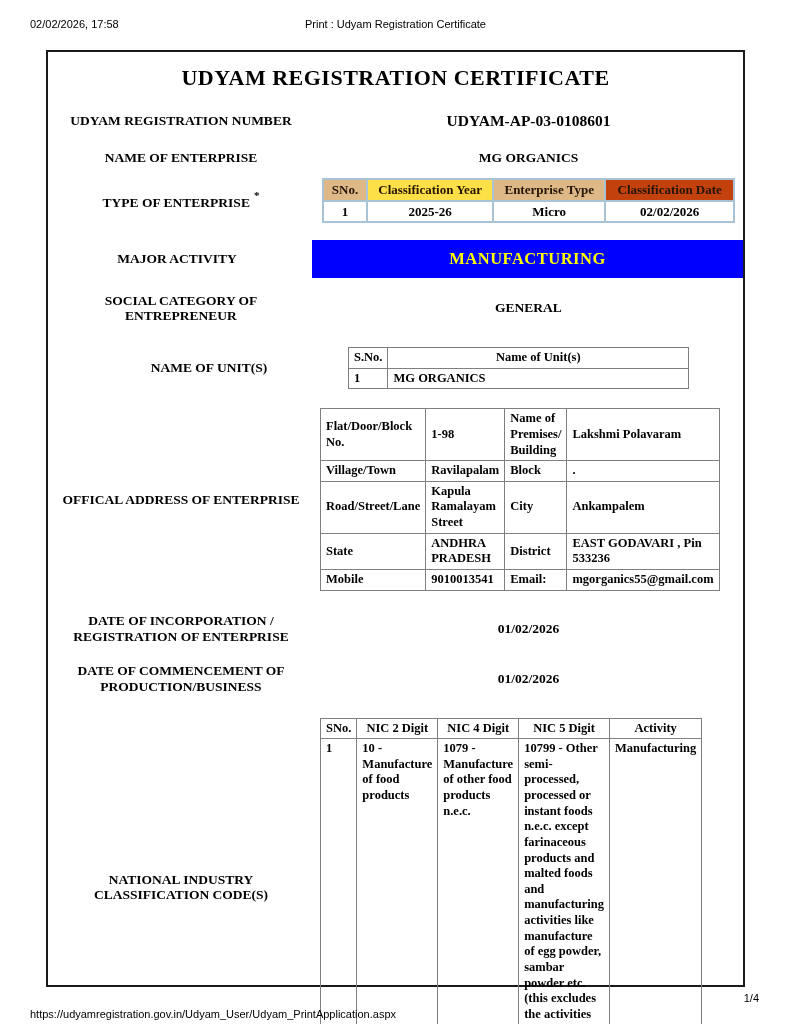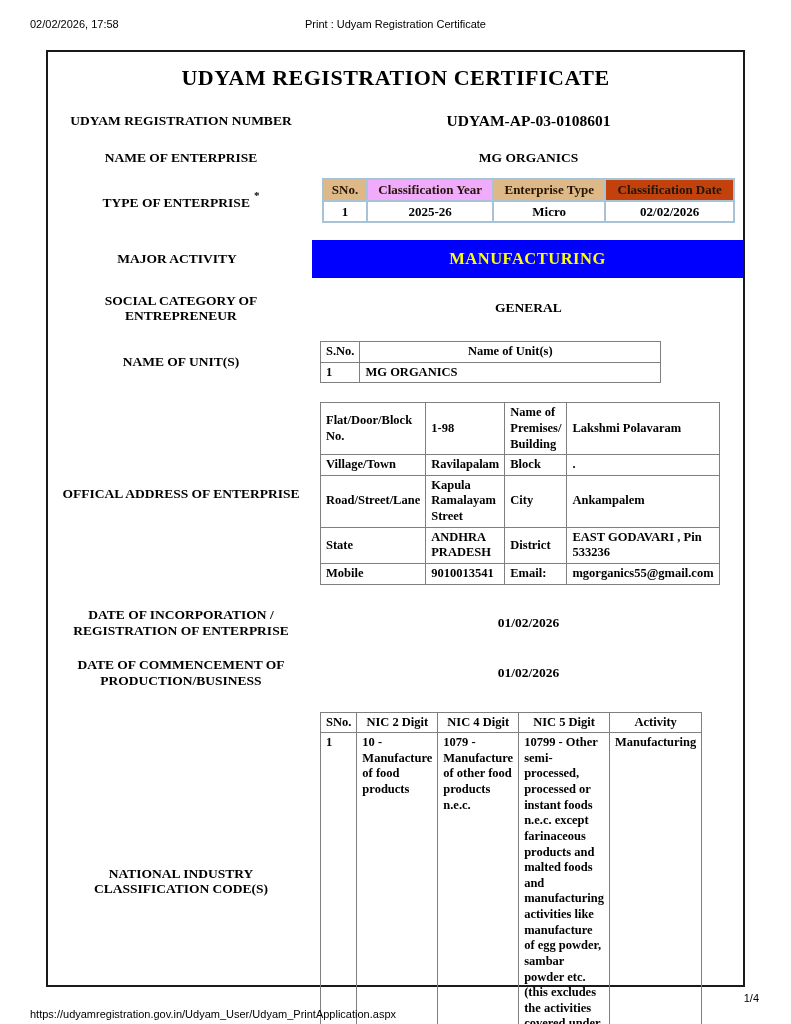--- a/index.html
+++ b/index.html
@@ -26,21 +26,21 @@
   .label sup { font-size:11px; margin-left:4px; position:relative; top:-2px; }
 
   .r-regnum   { margin-top:21px; min-height:18px; }
   .r-regnum .value { font-size:15.5px; }
   .r-name     { margin-top:19px; min-height:18px; }
   .r-name .value { font-size:13.5px; }
   .r-class    { margin-top:11px; }
   .r-activity { margin-top:17px; }
   .r-social   { margin-top:11px; min-height:38px; }
   .r-social .value { font-size:13.5px; }
-  .r-units    { margin-top:14px; }
+  .r-units    { margin-top:20px;padding-left:28px; }
   .r-address  { margin-top:19px; }
   .r-date1    { margin-top:19px; min-height:38px; }
   .r-date2    { margin-top:12px; min-height:38px; }
   .r-nic      { margin-top:20px; }
   .r-dateudyam{ margin-top:24px; min-height:18px; }
   .date-value { font-size:13.5px; }
 
   
   table { border-collapse:collapse; }
   .t-class { border-collapse:separate; border-spacing:2px; background:#a9c3d6; margin:0 auto; }
@@ -107,21 +107,21 @@
 
   <div class="row r-class">
     <div class="label">
       <span><span>TYPE OF ENTERPRISE</span><sup>*</sup></span>
     </div>
     <div class="value">
       <table class="t-class" style="background: rgb(169, 195, 214);">
         <tbody>
             <tr>
           <th class="c-sno" style="background: rgb(222, 184, 135);">SNo.</th>
-          <th class="c-year" style="background: #f0abfc;">Classification Year</th>
+          <th class="c-year" style="background: #fde047;">Classification Year</th>
           <th class="c-type" style="background: rgb(222, 184, 135);">Enterprise Type</th>
           <th class="c-date" style="background: #c2410c;">Classification Date</th>
         </tr>
         <tr>
           <td>1</td>
           <td>2025-26</td>
           <td>Micro</td>
           <td>02/02/2026</td>
         </tr>
       </tbody>

